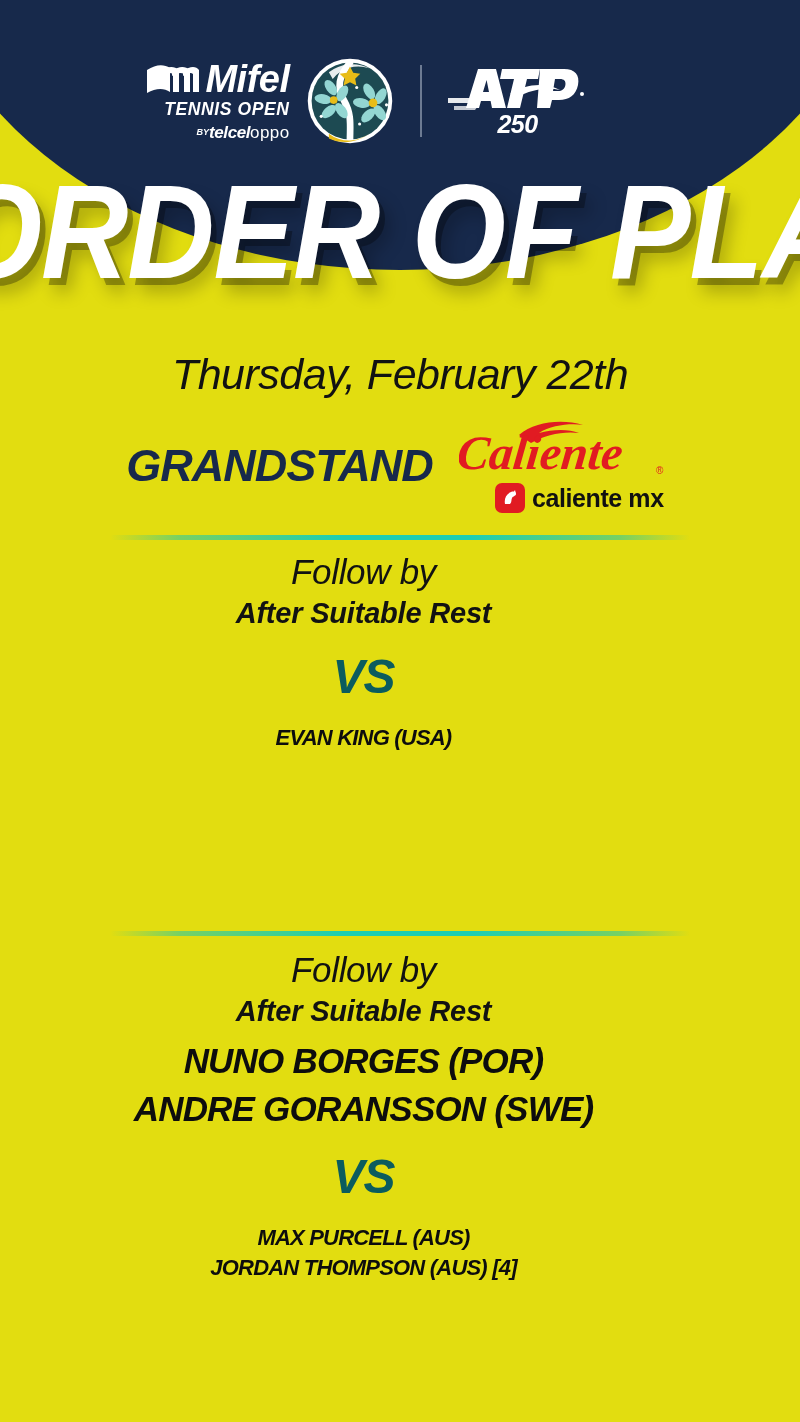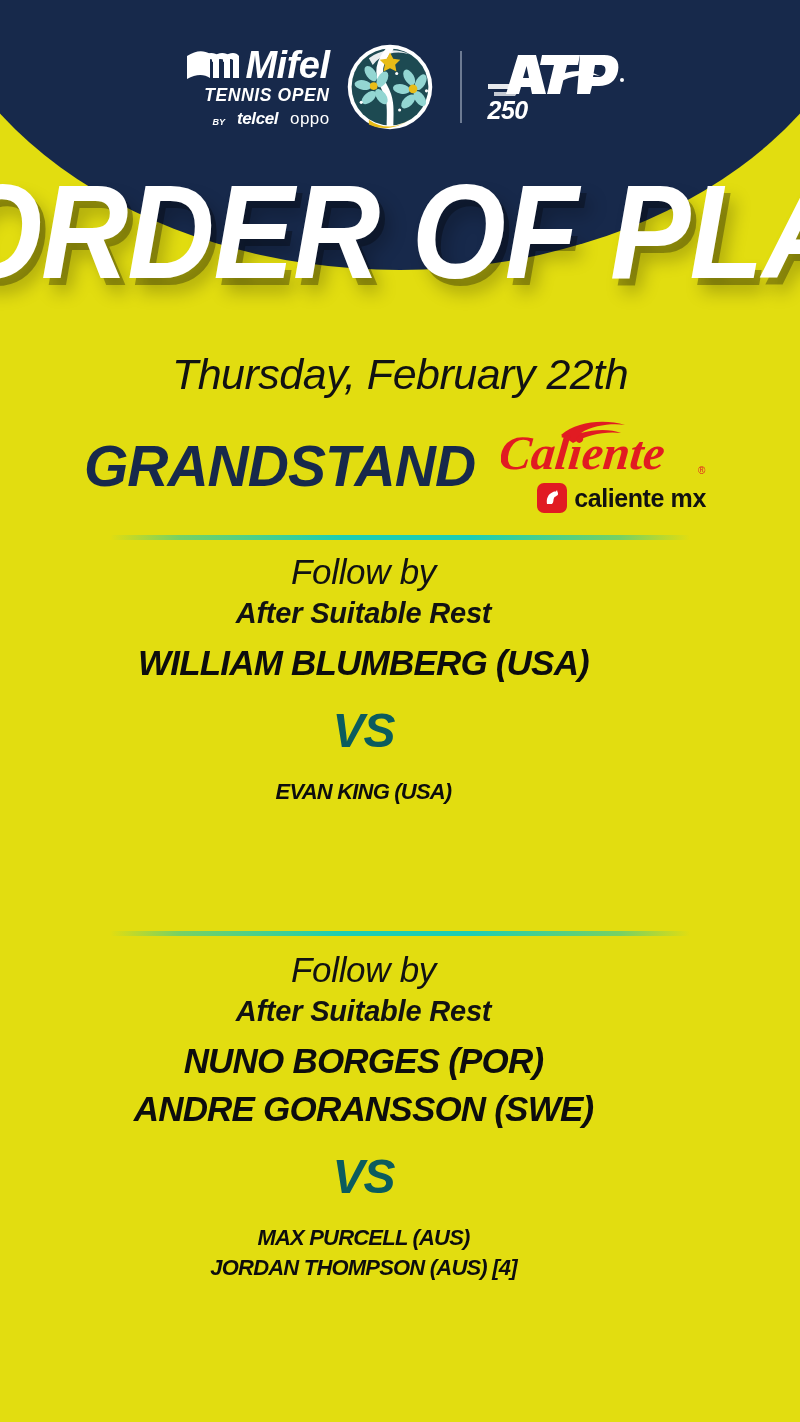--- a/index.html
+++ b/index.html
@@ -26,28 +26,27 @@
     height: 700px;
     background: #17294b;
     border-radius: 50% / 50%;
     z-index: 1;
   }
 
   
   .logo-strip {
     position: absolute;
     left: 0;
-    top: 32px;
+    top: 46px;
     width: 732px;
     height: 110px;
     z-index: 3;
     display: flex;
     align-items: center;
     justify-content: center;
-    padding-left: 40px;
   }
 
   .mifel-lockup {
     display: flex;
     align-items: center;
     gap: 12px;
   }
   .mifel-text-block {
     display: flex;
     flex-direction: column;
@@ -73,22 +72,22 @@
   .mifel-row2 {
     color: #ffffff;
     font-size: 17.5px;
     font-weight: bold;
     font-style: italic;
     letter-spacing: 0.6px;
     margin-top: 4px;
   }
   .mifel-row3 {
     display: flex;
-    align-items: flex-end;
-    gap: 12px;
+    align-items: center;
+    gap: 0;
     margin-top: 5px;
   }
   .mifel-by {
     color: #ffffff;
     font-size: 9px;
     font-weight: bold;
     font-style: italic;
   }
   .mifel-telcel {
     color: #ffffff;
@@ -110,21 +109,21 @@
     width: 2px;
     height: 72px;
     background: #7d8aa0;
     margin: 0 26px 0 22px;
     opacity: 0.85;
   }
 
   .atp-block {
     display: flex;
     flex-direction: column;
-    align-items: flex-start;
+    align-items: center;
   }
   .atp-sub {
     color: #ffffff;
     font-size: 25px;
     font-weight: bold;
     font-style: italic;
     letter-spacing: -0.5px;
     margin-top: -6px;
   }
 
@@ -176,21 +175,21 @@
     top: 418px;
     width: 800px;
     height: 96px;
     z-index: 4;
     display: flex;
     align-items: center;
     justify-content: center;
   }
   .court-name {
     color: #17294b;
-    font-size: 57px;
+    font-size: 45px;
     font-weight: bold;
     font-style: italic;
     letter-spacing: -1px;
     margin-right: 26px;
   }
   .caliente-logo {
     display: flex;
     flex-direction: column;
     align-items: center;
   }
@@ -403,21 +402,20 @@
       </div>
     </div>
   </div>
 
   <div class="divider" id="divider-1"></div>
 
   <div class="match" id="match-1">
     <div class="match-follow">Follow by</div>
     <div class="match-rest">After Suitable Rest</div>
     <div class="team team-top">
-      <div class="team-player">WILLIAM BLUMBERG (USA)</div>
     </div>
     <div class="vs">VS</div>
     <div class="team team-bottom">
       <div class="team-player">EVAN KING (USA)</div>
     </div>
   </div>
 
   <div class="divider" id="divider-2"></div>
 
   <div class="match" id="match-2">

